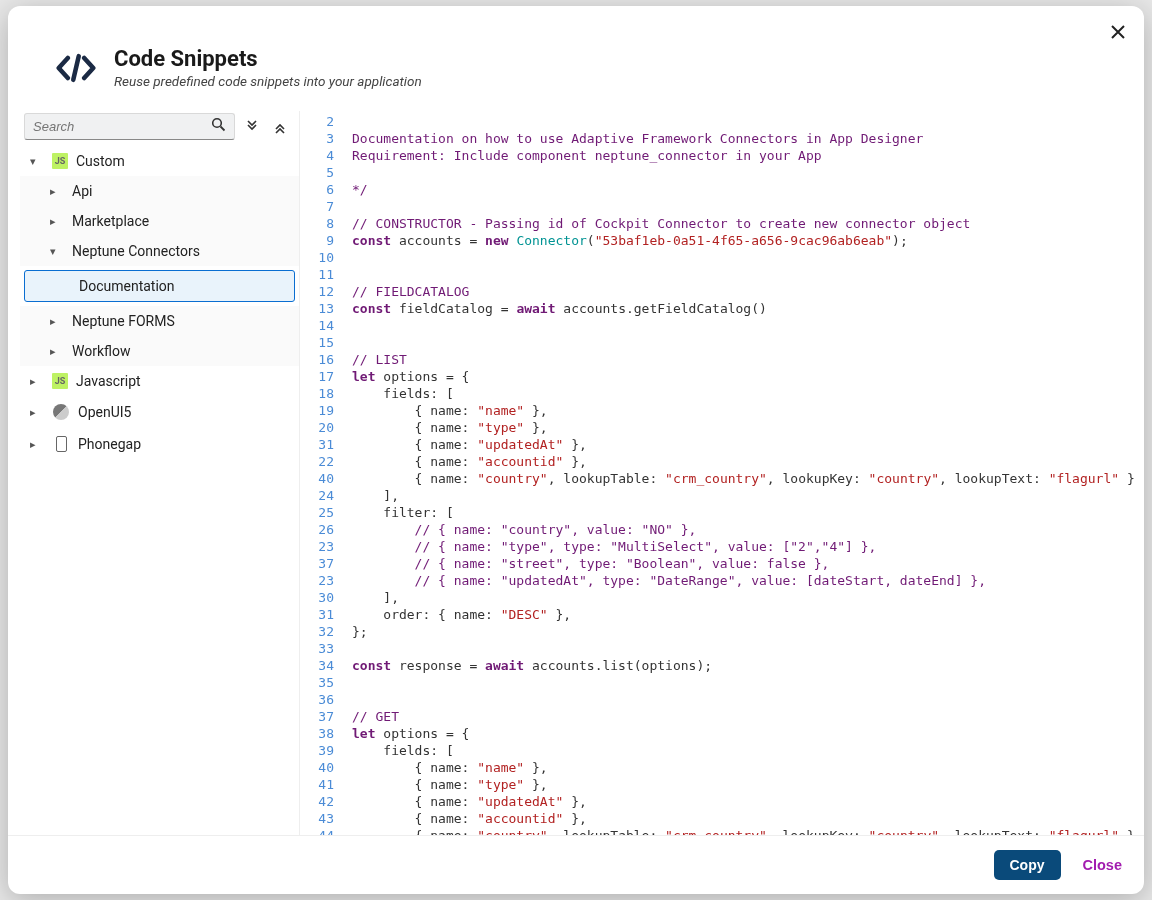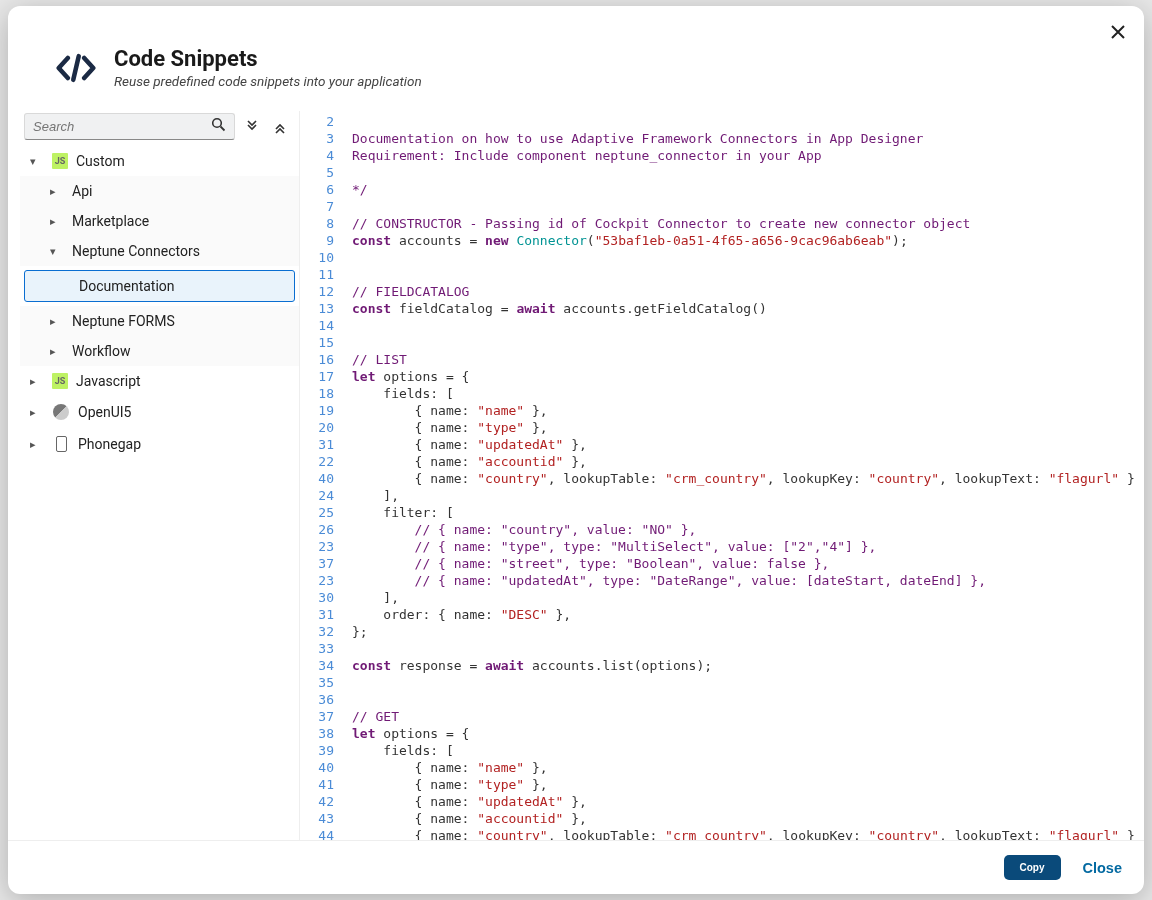--- a/index.html
+++ b/index.html
@@ -171,28 +171,28 @@
   padding: 14px 22px;
   gap: 22px;
   border-top: 1px solid #eee;
 }
 .btn-primary {
   background: #0a4a7a;
   color: #fff;
   border: none;
   border-radius: 5px;
   padding: 7px 16px;
-  font-size: 10px;
+  font-size: 14px;
   font-weight: 600;
   cursor: pointer;
 }
 .btn-ghost {
   background: none;
   border: none;
-  color: #0369a1;
+  color: #a21caf;
   font-size: 14.5px;
   font-weight: 600;
   cursor: pointer;
 }
 .ic-js { background:#bef264; color:#666; font-size:9px; font-weight:700; width:16px;height:16px; display:inline-flex;align-items:center;justify-content:center; border-radius:1px;}
 .ic-open { width:16px;height:16px;border-radius:50%;background:linear-gradient(135deg,#777 50%,#ccc 50%);}
 .ic-phone { width:11px;height:16px;border:1.3px solid #666;border-radius:2px;}
 </style>
 </head>
 <body>

